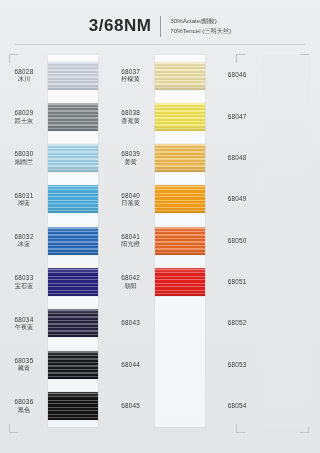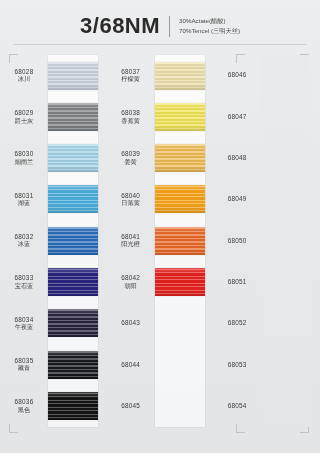--- a/index.html
+++ b/index.html
@@ -16,21 +16,21 @@
   }
   
   .header{
     position:absolute;left:0;top:0;width:320px;height:45px;
   }
   .header-inner{
     display:flex;align-items:center;justify-content:center;
     gap:9px;height:40px;padding-top:6px;
   }
   .title{
-    font-size:22px;font-weight:bold;color:#2b2b2b;
+    font-size:17px;font-weight:bold;color:#2b2b2b;
     letter-spacing:.5px;white-space:nowrap;
   }
   .title-rule{
     width:1px;height:21px;background:#9a9a9a;
   }
   .comp{
     display:flex;flex-direction:column;justify-content:center;
     gap:3px;
   }
   .comp span{

